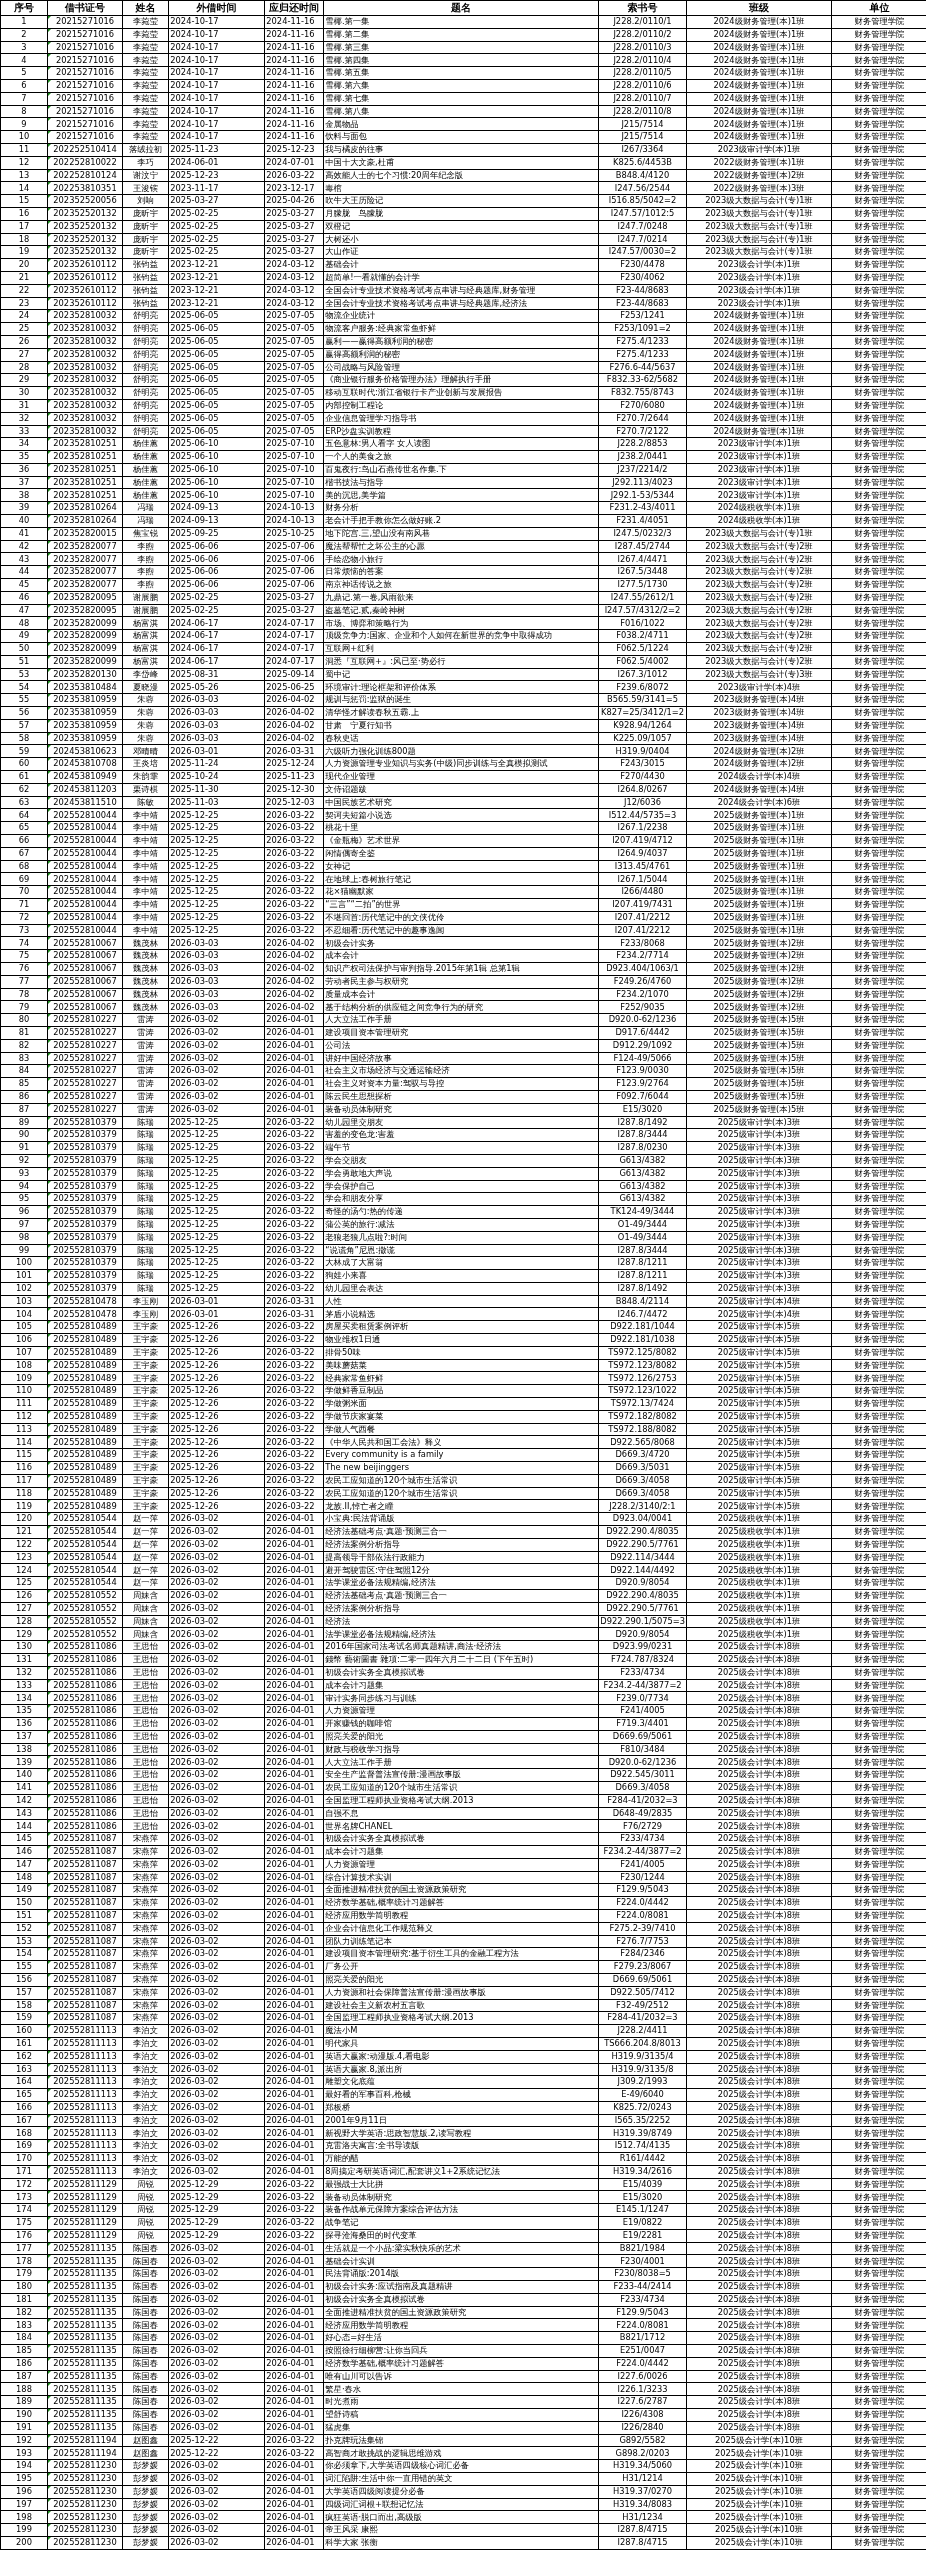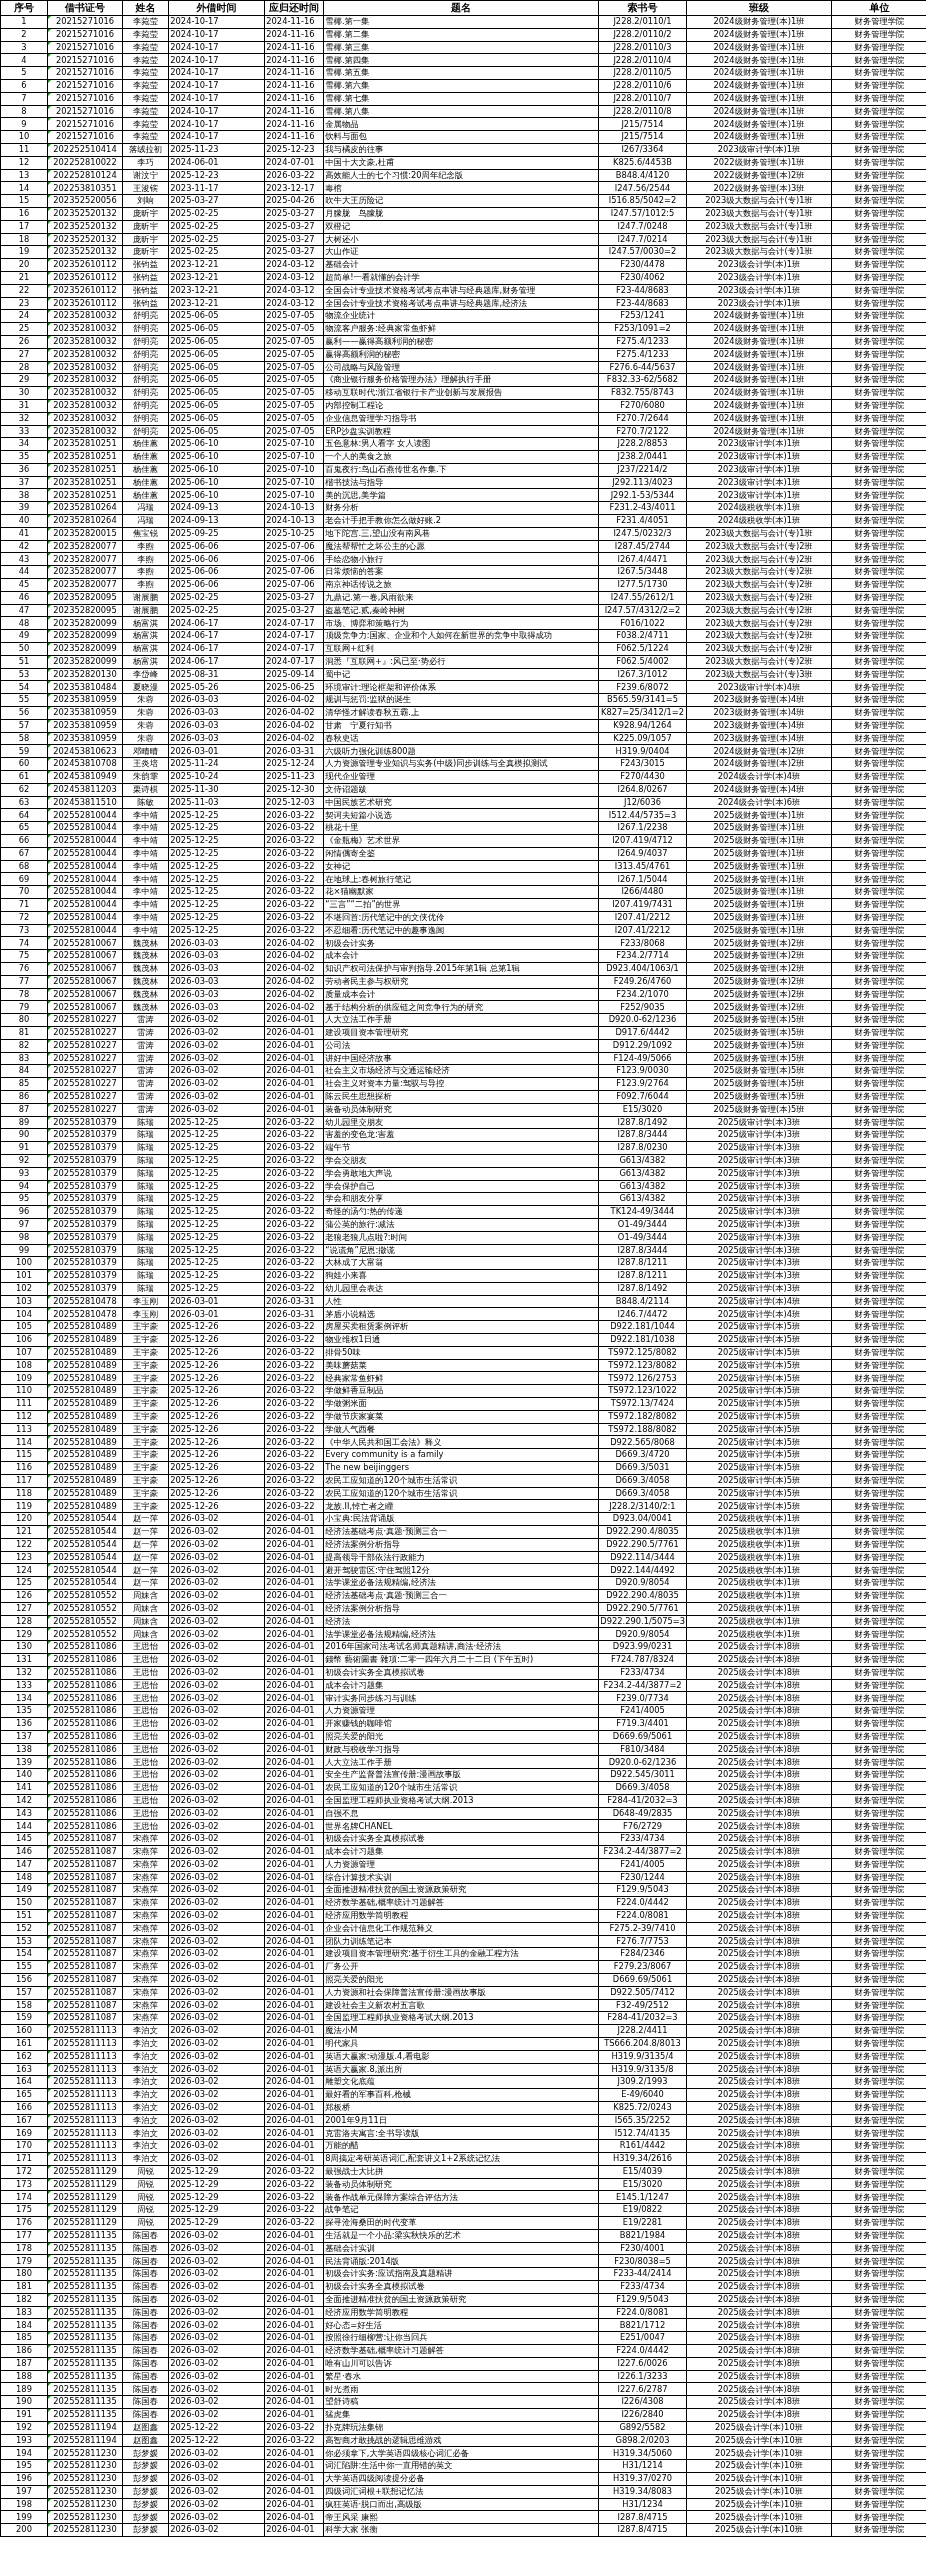--- a/index.html
+++ b/index.html
@@ -1851,20 +1851,31 @@
         <td class="card">202552811113</td>
         <td class="c">李泊文</td>
         <td class="l">2026-03-02</td>
         <td class="l">2026-04-01</td>
         <td class="l">2001年9月11日</td>
         <td class="c">I565.35/2252</td>
         <td class="c">2025级会计学(本)8班</td>
         <td class="c">财务管理学院</td>
       </tr>
       <tr>
+        <td class="c">168</td>
+        <td class="card">202552811113</td>
+        <td class="c">李泊文</td>
+        <td class="l">2026-03-02</td>
+        <td class="l">2026-04-01</td>
+        <td class="l">新视野大学英语:思政智慧版.2,读写教程</td>
+        <td class="c">H319.39/8749</td>
+        <td class="c">2025级会计学(本)8班</td>
+        <td class="c">财务管理学院</td>
+      </tr>
+      <tr>
         <td class="c">169</td>
         <td class="card">202552811113</td>
         <td class="c">李泊文</td>
         <td class="l">2026-03-02</td>
         <td class="l">2026-04-01</td>
         <td class="l">克雷洛夫寓言:全书导读版</td>
         <td class="c">I512.74/4135</td>
         <td class="c">2025级会计学(本)8班</td>
         <td class="c">财务管理学院</td>
       </tr>

